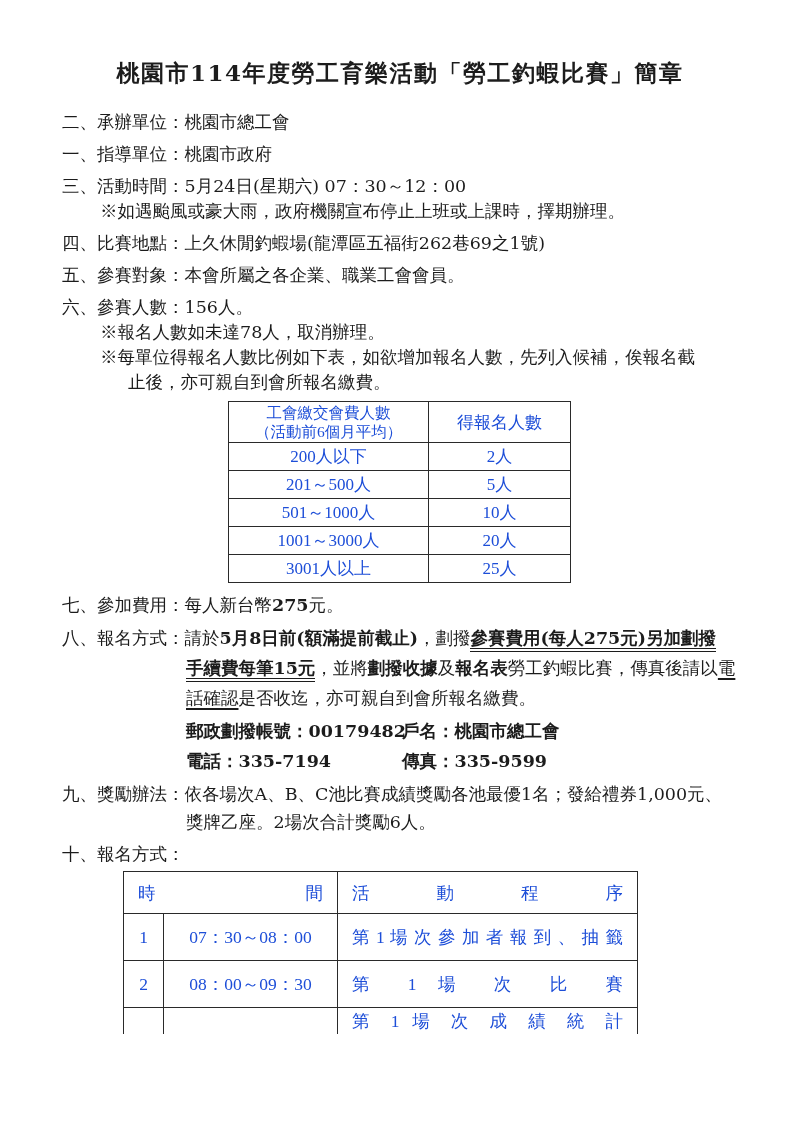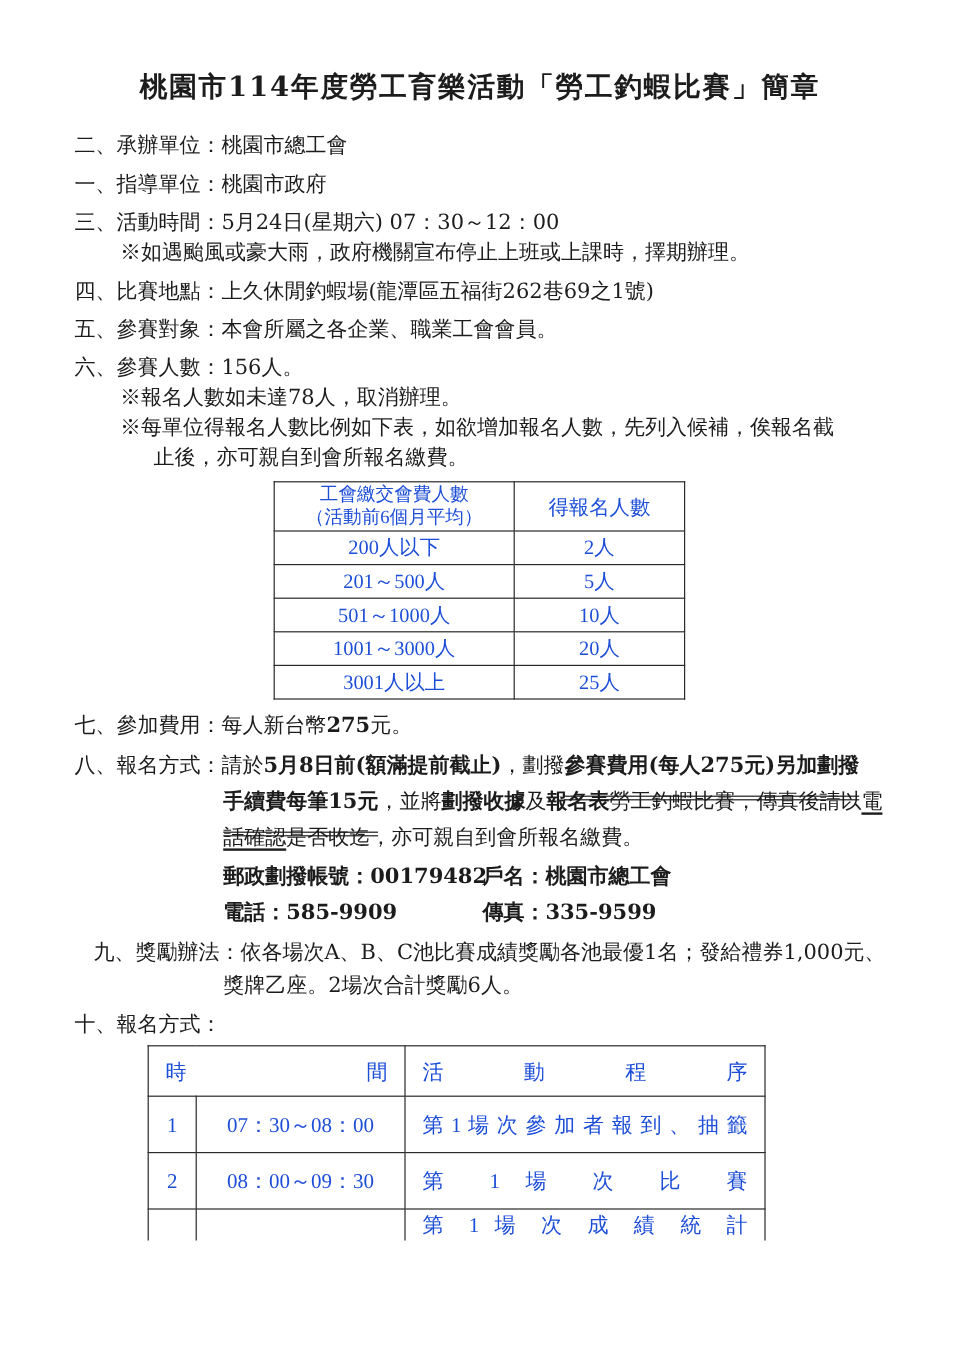--- a/index.html
+++ b/index.html
@@ -27,21 +27,21 @@
     line-height:25px;
     white-space:nowrap;
   }
   .item { margin-top:7px; }
   .note { margin-left:38px; }
   .cont2 { margin-left:66px; }
   .hang { margin-left:124px; }
   .sec8 { line-height:30px; }
   .b { font-weight:bold; }
   .u { text-decoration:underline; text-decoration-thickness:1.5px; text-underline-offset:4px; }
-  .bu2 { font-weight:bold; border-bottom:4px double #1c1c1c; padding-bottom:15px; }
+  .bu2 { font-weight:bold; border-bottom:4px double #1c1c1c; padding-bottom:0px; }
   .payrow { display:flex; font-weight:bold; line-height:30px; font-size:17.5px; white-space:nowrap; }
   .payrow .cell1 { width:216px; }
   .payrow.first { margin-top:3px; }
 
   table { border-collapse:collapse; table-layout:fixed; }
   td { border:1.8px solid #2a2a2a; font-size:17px; color:#1d4ed8; vertical-align:middle;font-family:Liberation Serif, serif; }
 
   .quota-table { width:342px; margin:6px 0 0 166px; }
   .quota-table col.c1 { width:200px; }
   .quota-table col.c2 { width:142px; }
@@ -133,25 +133,25 @@
 
   <div class="line sec8" style="margin-top:5px;"><span>八、報名方式：請於</span><span class="b">5月8日前(額滿提前截止)</span><span>，劃撥</span><span class="bu2">參賽費用(每人275元)另加劃撥</span></div>
   <div class="line sec8 hang"><span class="bu2">手續費每筆15元</span><span>，並將</span><span class="b">劃撥收據</span><span>及</span><span class="b">報名表</span><span>勞工釣蝦比賽，傳真後請以</span><span class="u">電</span></div>
   <div class="line sec8 hang"><span class="u">話確認</span><span>是否收迄，亦可親自到會所報名繳費。</span></div>
 
   <div class="payrow hang first">
     <span class="cell1">郵政劃撥帳號：00179482</span>
     <span>戶名：桃園市總工會</span>
   </div>
   <div class="payrow hang">
-    <span class="cell1">電話：585-9909</span>
+    <span class="cell1">電話：335-7194</span>
     <span>傳真：335-9599</span>
   </div>
 
-  <div class="line" style="margin-top:4px; line-height:28px;text-align:right;">九、獎勵辦法：依各場次A、B、C池比賽成績獎勵各池最優1名；發給禮券1,000元、</div>
+  <div class="line" style="margin-top:4px; line-height:28px;">九、獎勵辦法：依各場次A、B、C池比賽成績獎勵各池最優1名；發給禮券1,000元、</div>
   <div class="line hang" style="line-height:28px;">獎牌乙座。2場次合計獎勵6人。</div>
 
   <div class="line" style="margin-top:6px;">十、報名方式：</div>
 
   <table class="schedule-table">
     <colgroup>
         <col class="cA">
         <col class="cB">
         <col class="cC">
       </colgroup>

